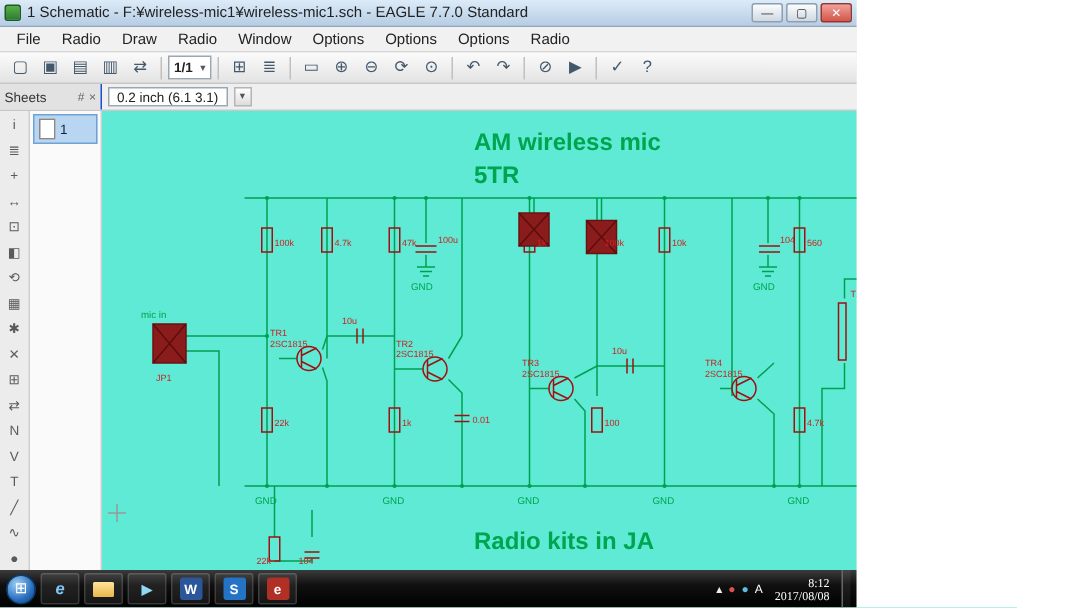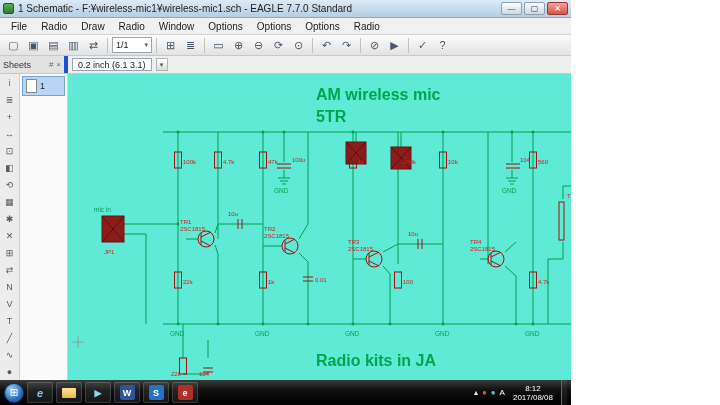--- a/index.html
+++ b/index.html
@@ -21,27 +21,27 @@
     font-size: 10px; color: #222; padding-left: 4px; flex: 0 0 17px; }
   .menu-item { padding: 1px 7px; }
 
   
   .toolbar1 { height: 21px; background: linear-gradient(#fbfbfb,#e3e3e3); border-bottom: 1px solid #c8c8c8;
     display: flex; align-items: center; padding: 0 4px; gap: 1px; flex: 0 0 21px; }
   .tb-btn { width: 19px; height: 17px; font-size: 11px; line-height: 15px; color: #44586b; text-align: center;
     background: transparent; border: 1px solid transparent; border-radius: 2px; }
   .tb-sep { width: 1px; height: 15px; background: #c0c0c0; margin: 0 3px; display: inline-block; }
   .tb-combo { display: inline-flex; align-items: center; height: 16px; border: 1px solid #9aa7b3; background: #fff;
-    font-size: 9px; padding: 0 3px; gap: 16px; color: #222; }
+    font-size: 9px; padding: 0 3px; gap: 5px; color: #222; font-weight: bold; }
   .tb-combo .arrow { font-size: 7px; color: #556; }
 
   
   .toolbar2 { height: 18px; background: #efefef; border-bottom: 1px solid #c8c8c8; display: flex; align-items: stretch;
     font-size: 9px; color: #333; flex: 0 0 18px; }
-  .sheets-tab { width: 68px; background: #e2e2e2; border-right: 4px solid #1d4ed8; display: flex; align-items: center;
+  .sheets-tab { width: 68px; background: #e2e2e2; border-right: 1px solid #1d4ed8; display: flex; align-items: center;
     padding: 0 3px; gap: 3px; }
   .sheets-tab .lbl { flex: 1; }
   .sheets-tab .mini { font-size: 8px; color: #666; }
   .coord-box { margin: 2px 4px; border: 1px solid #9aa7b3; background: #fff; padding: 0 5px; display: flex;
     align-items: center; font-size: 9px; color: #222; }
   .coord-dd { width: 12px; margin: 2px 0; border: 1px solid #b5b5b5; background: linear-gradient(#fff,#ddd);
     font-size: 7px; color: #555; text-align: center; line-height: 12px; }
 
   
   .main { flex: 1; display: flex; min-height: 0; }
@@ -71,21 +71,21 @@
   .app-btn .g { font-size: 11px; font-weight: bold; display: flex; align-items: center; justify-content: center; }
   .app-ie .g { color: #7ec8f7; font-style: italic; }
   .app-explorer .g { width: 14px; height: 10px; background: linear-gradient(#ffe49a,#e8b64c); border-radius: 1px; }
   .app-media .g { color: #8fd7f2; font-size: 9px; }
   .app-word .g, .app-s .g, .app-eagle .g { width: 15px; height: 15px; font-size: 9px; border-radius: 2px; color: #fff; }
   .app-word .g { background: #2b579a; }
   .app-s .g { background: #2573c4; }
   .app-eagle .g { background: #b03026; }
   .tray { margin-left: auto; display: flex; align-items: center; gap: 4px; padding-right: 2px; }
   .tray-item { color: #ddd; font-size: 8px; }
-  .clock { color: #fff; font-size: 8px; line-height: 9px; text-align: center; padding: 0 4px; }
+  .clock { color: #fff; font-size: 8px; line-height: 9px; text-align: right; padding: 0 4px; font-family: Liberation Serif, serif; }
   .show-desktop { width: 6px; height: 25px; border-left: 1px solid #666; background: rgba(255,255,255,0.06); }
 </style>
 </head>
 <body>
 
 <div class="window">
 
   <div class="titlebar">
     <span class="app-ico"></span>
     <span class="title">1 Schematic - F:¥wireless-mic1¥wireless-mic1.sch - EAGLE 7.7.0 Standard</span>

